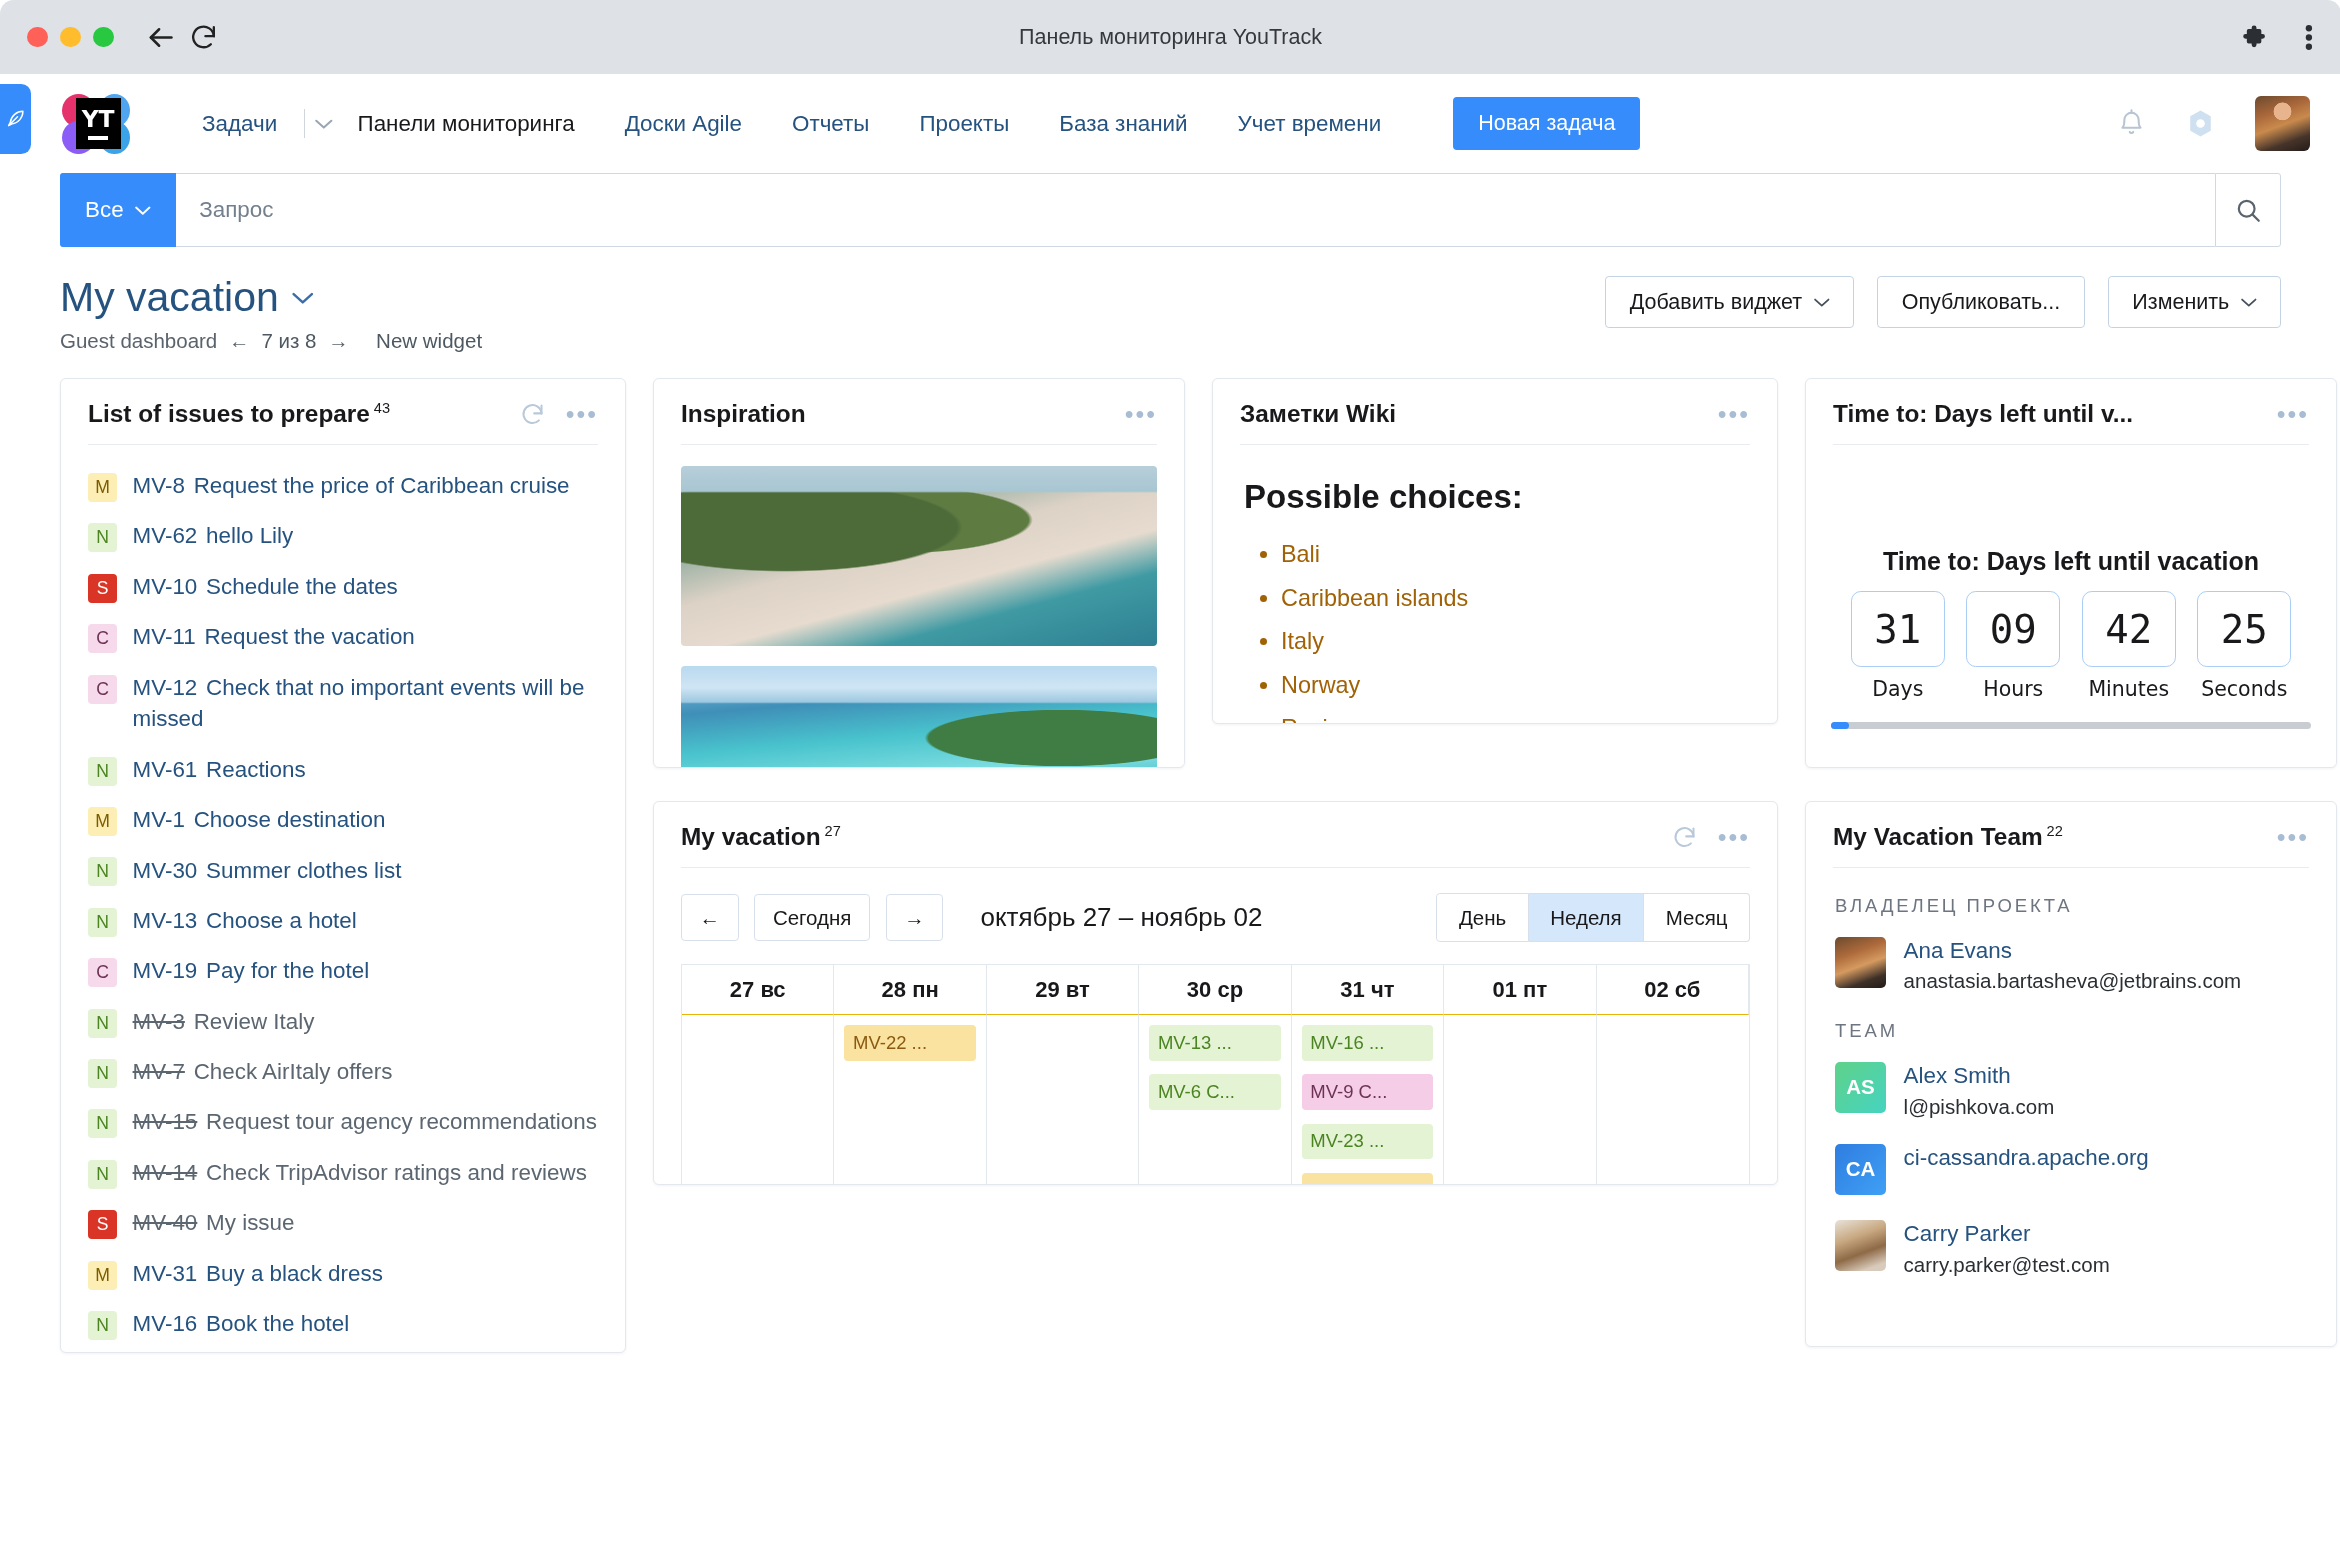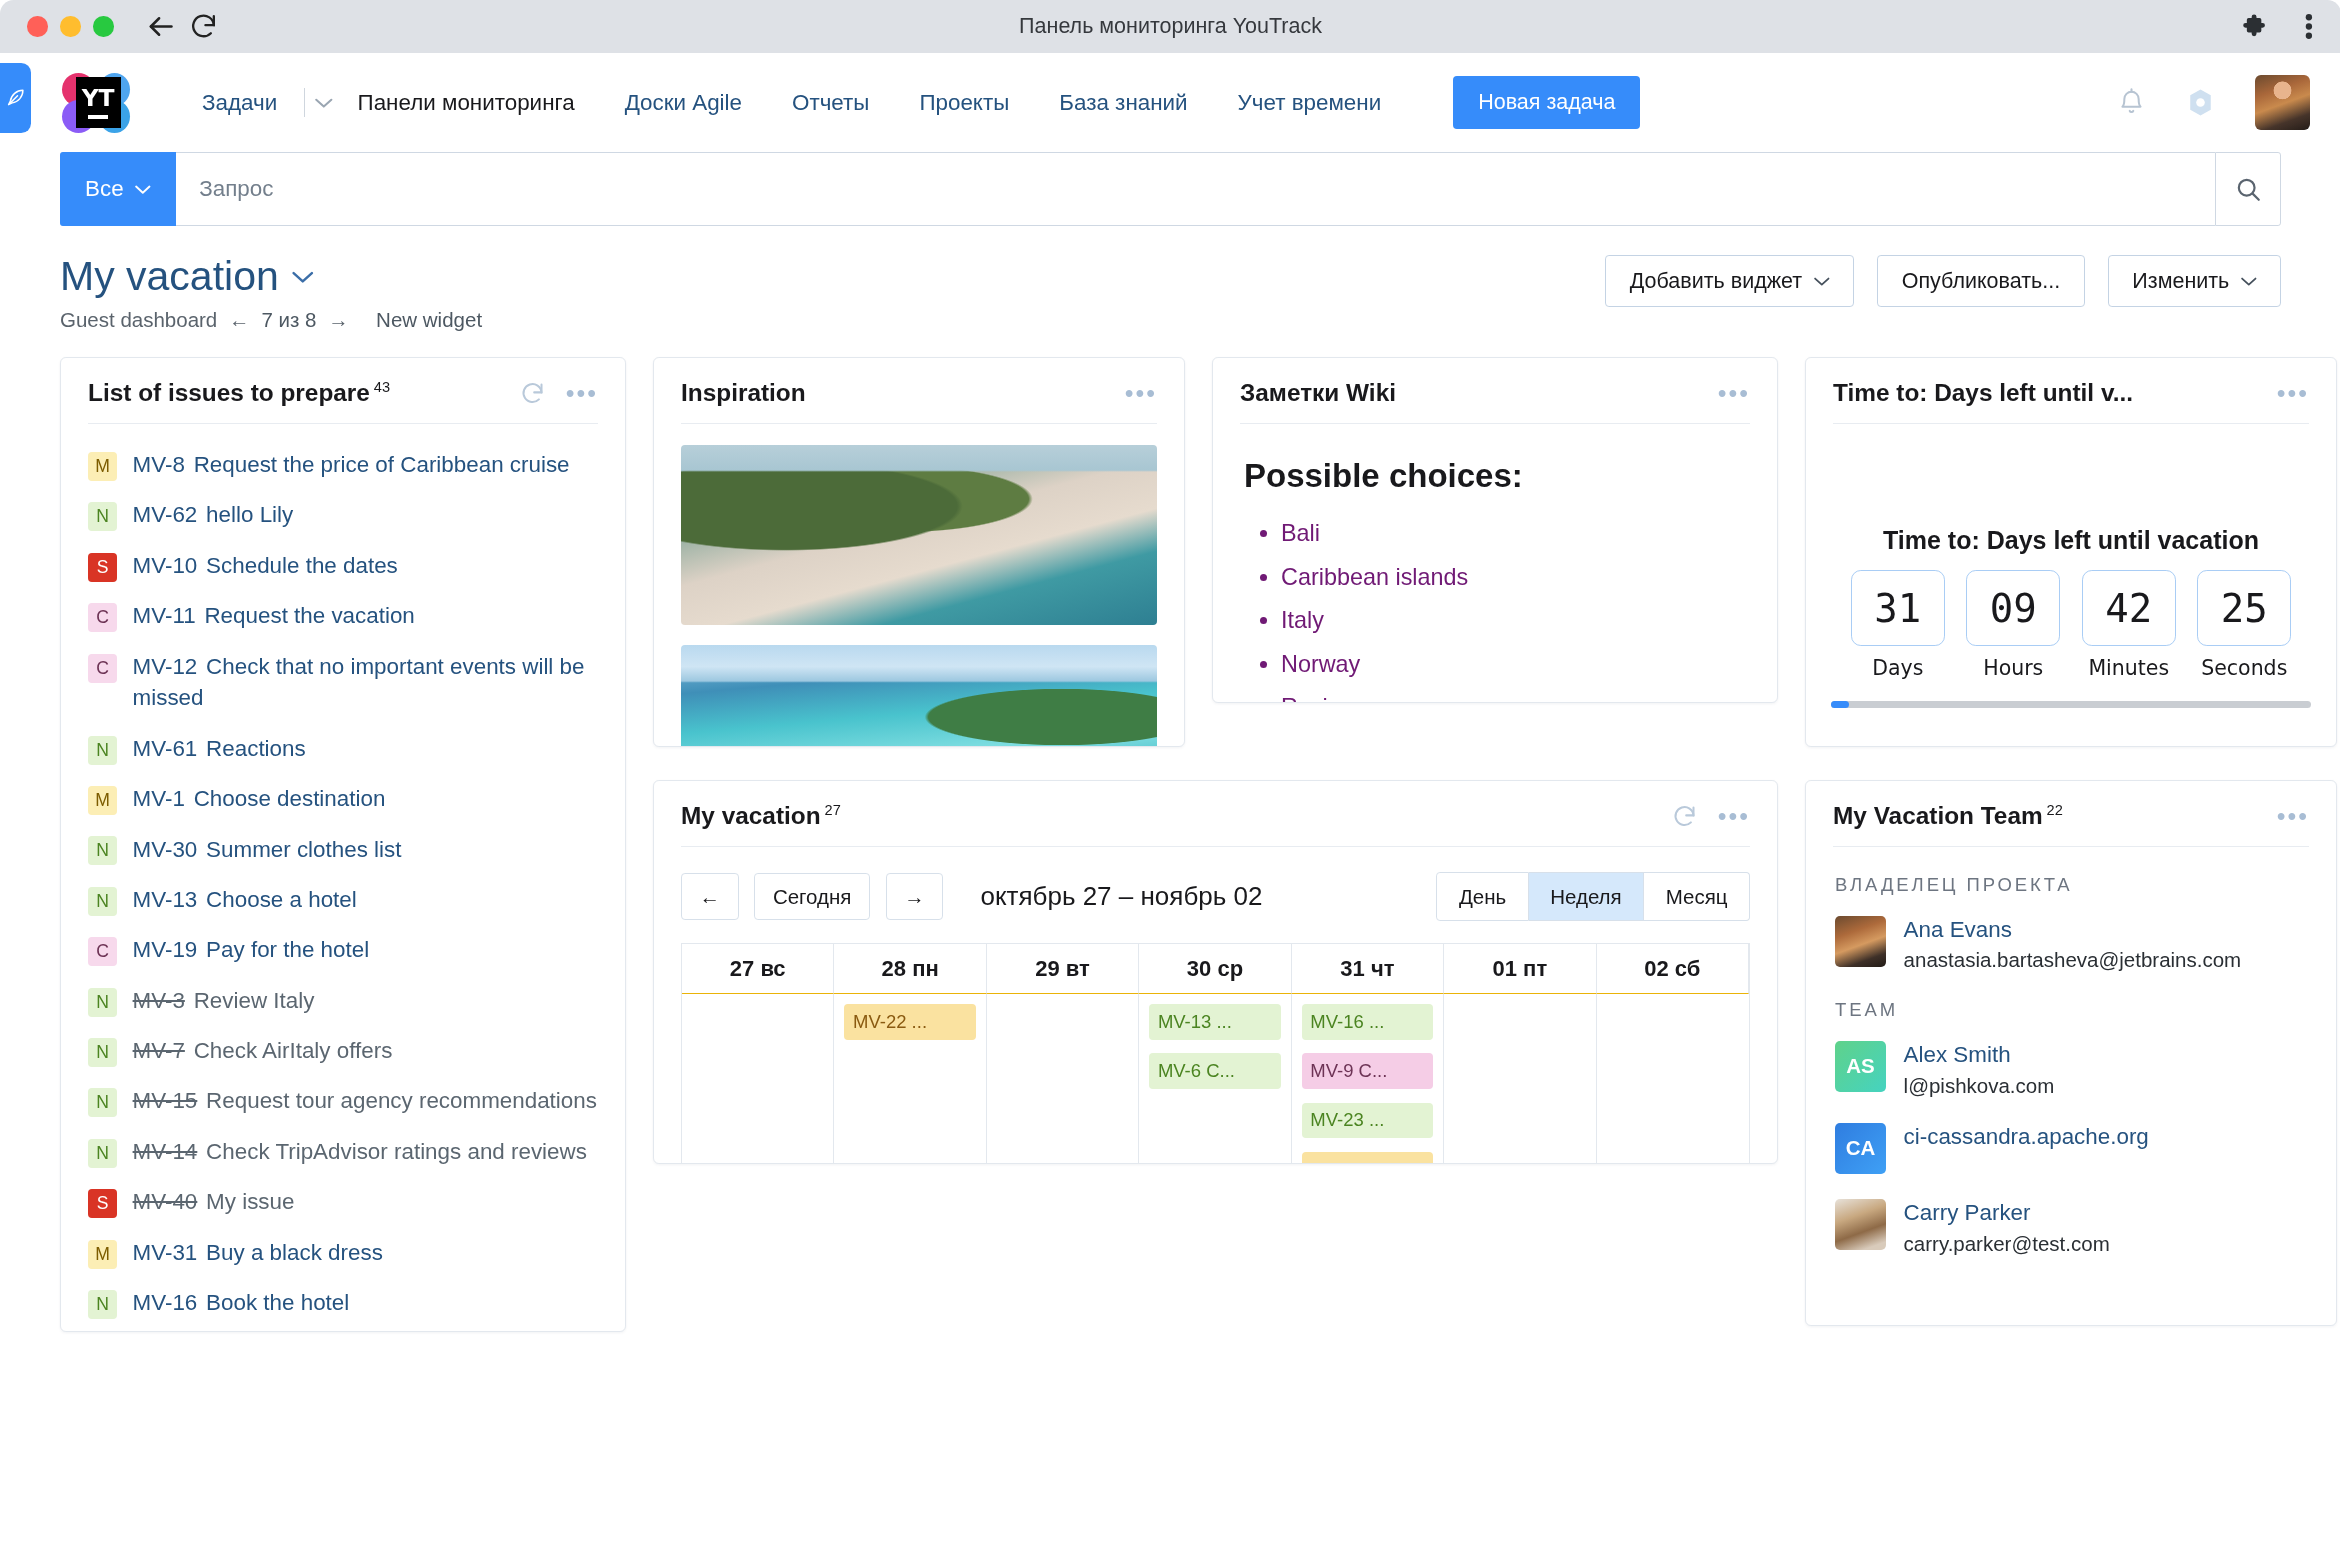--- a/index.html
+++ b/index.html
@@ -6,21 +6,21 @@
   html, body { width: 2341px; height: 1560px; overflow: hidden; }
   body {
     font-family: "Liberation Sans", sans-serif;
     background: #ffffff;
     color: #1f2326;
     -webkit-font-smoothing: antialiased;
   }
 
   
   .browser-chrome {
-    height: 53px;
+    height: 74px;
     background: #dee1e6;
     display: flex;
     align-items: center;
     padding: 0 27px;
     position: relative;
     border-top-left-radius: 13.7px;
     border-top-right-radius: 13.7px;
   }
   .traffic { display: flex; gap: 12.7px; align-items: center; margin-right: 25px; }
   .dot { width: 20.5px; height: 20.5px; border-radius: 50%; }
@@ -272,21 +272,21 @@
     background:
       linear-gradient(180deg, #b9d9ef 0%, #cfe5f4 12%, #9dc8e0 20%, transparent 21%),
       radial-gradient(ellipse 40% 22% at 80% 40%, #3f7d45 0 70%, transparent 72%),
       linear-gradient(175deg, #8fc5e4 0%, #3f8fb8 22%, #49c3cd 40%, #7ddde0 58%, #40b6c4 76%, #2f7f96 100%);
   }
 
   
   .wiki-body { padding: 33px 31px 29px 31px; }
   .wiki-h { font-size: 33px; font-weight: 700; color: #19191c; margin-bottom: 25px; }
   .wiki-list { list-style: disc; padding-left: 37px; }
-  .wiki-list li { font-size: 23.4px; color: #701a75; margin-bottom: 16.6px; }
+  .wiki-list li { font-size: 23.4px; color: #a16207; margin-bottom: 16.6px; }
 
   
   .cd-body { padding: 15.6px 25px 0 25px; display: flex; flex-direction: column; height: 100%; }
   .cd-title {
     font-size: 25px; font-weight: 700; color: #19191c;
     text-align: center; margin-top: 86px; margin-bottom: 15.6px;
   }
   .cd-cells { display: flex; justify-content: center; gap: 21.5px; }
   .cd-cell { text-align: center; }
   .cd-box {

